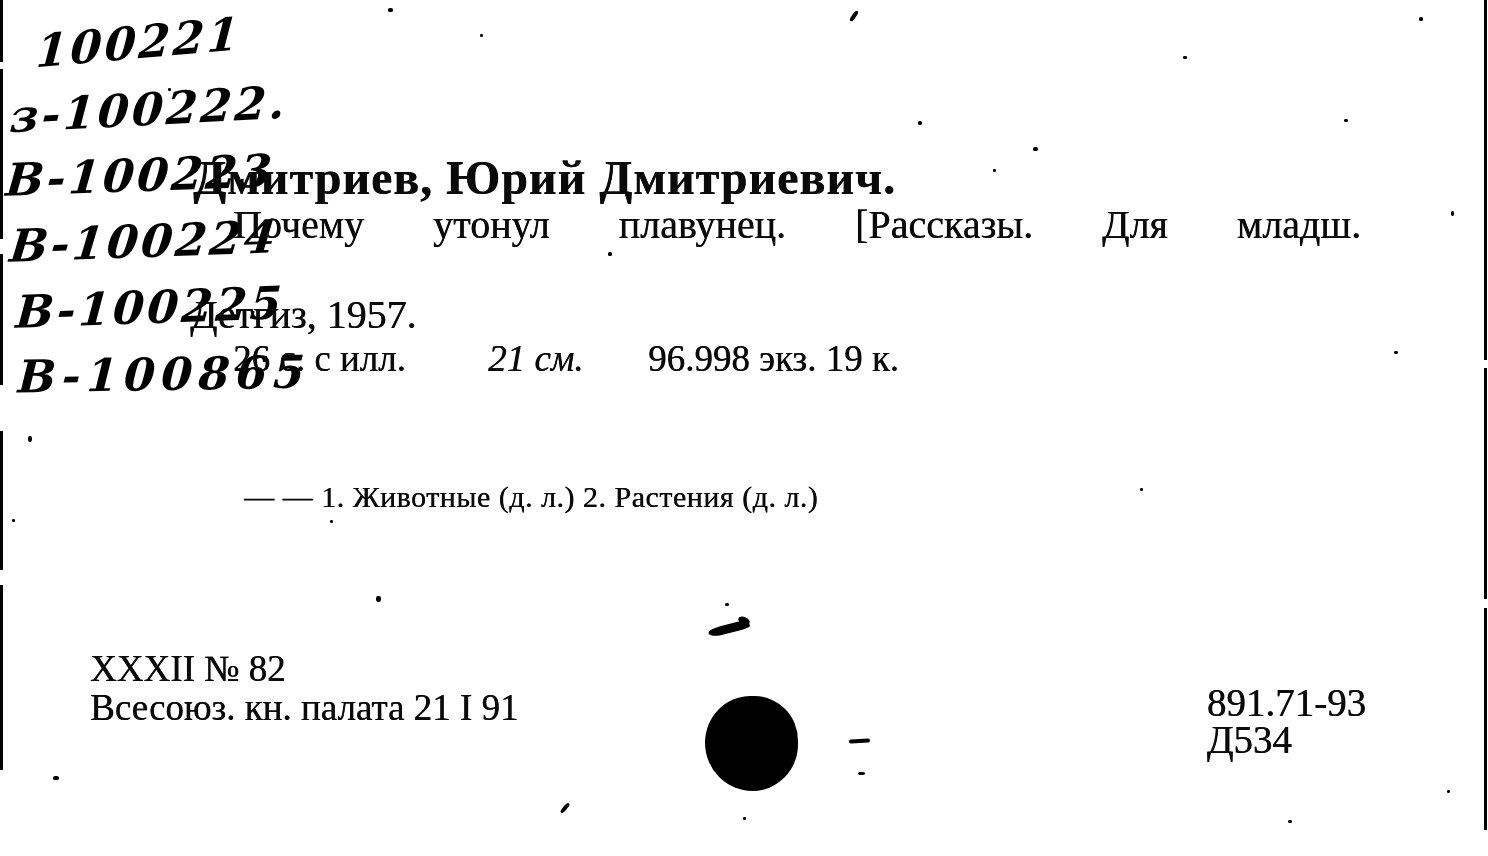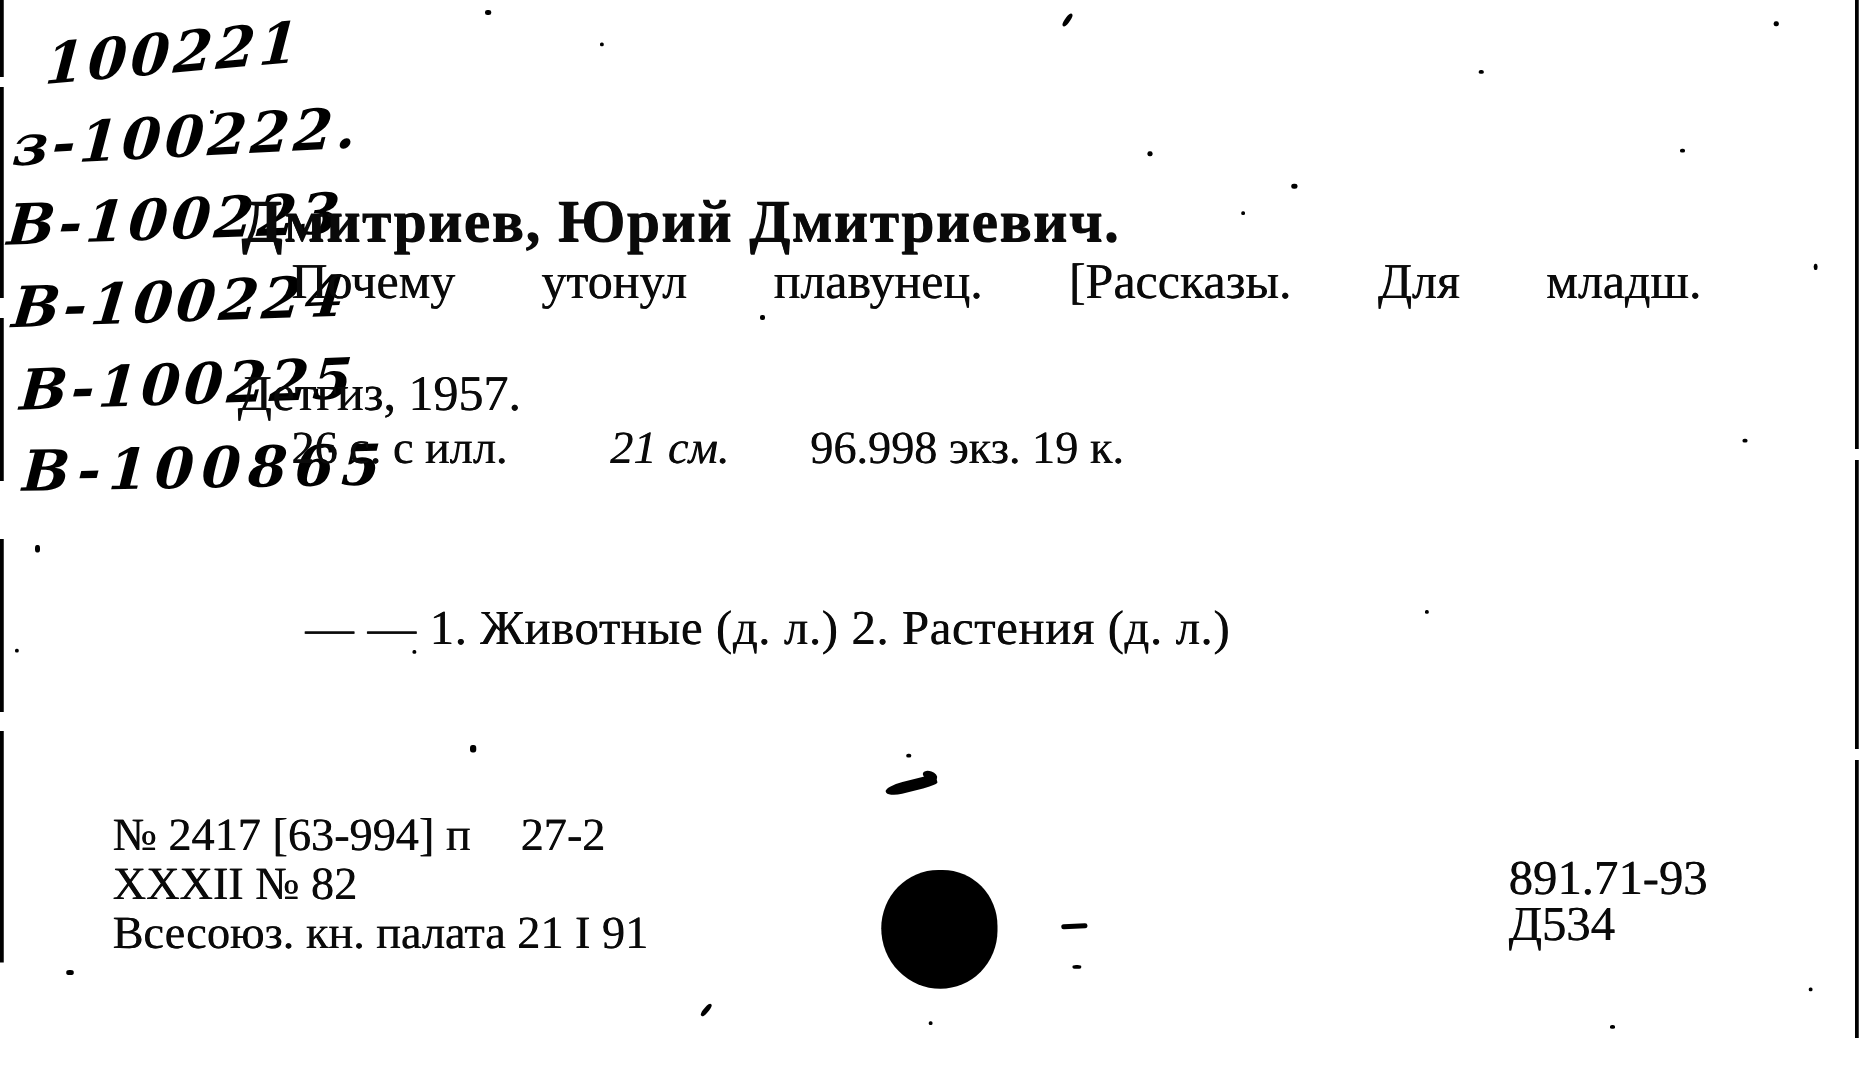--- a/index.html
+++ b/index.html
@@ -61,21 +61,21 @@
   .body-1 { left: 233px; top: 201px; width: 1128px; text-align: justify; text-align-last: justify; }
   .body-2 { left: 190px; top: 248px; width: 1170px; text-align: justify; text-align-last: justify; }
   .body-3 { left: 190px; top: 291px; }
 
   .collation { left: 0; top: 337px; width: 100%; font-size: 37px; }
   .collation span { position: absolute; white-space: nowrap; text-shadow: 0.4px 0.3px 0 currentColor; }
   .col-pages { left: 233px; }
   .col-size  { left: 488px; font-style: italic; }
   .col-run   { left: 648px; }
 
-  .tracings { left: 244px; top: 480px; font-size: 39px; letter-spacing: 0.5px; font-family: Liberation Serif, serif; }
+  .tracings { left: 244px; top: 480px; font-size: 30px; letter-spacing: 0.5px; font-family: Liberation Serif, serif; }
 
   .footer-left { left: 90px; top: 649px; font-size: 37px; line-height: 39px; }
   .footer-left .fl-line { white-space: nowrap; text-shadow: 0.4px 0.3px 0 currentColor; }
   .fl-gap { display: inline-block; margin-left: 40px; }
 
   .call-number {
     right: 122px; top: 684px;
     font-size: 39px; line-height: 37px;
     text-align: left;
   }
@@ -136,23 +136,20 @@
 
   <div class="print collation">
     <span class="col-pages">26 с. с илл.</span>
     <span class="col-size">21 см.</span>
     <span class="col-run">96.998 экз. 19 к.</span>
   </div>
 
   <div class="print tracings">— — 1. Животные (д. л.) 2. Растения (д. л.)</div>
 
   <div class="print footer-left">
-    <div class="fl-line">
-      <span>№ 2417 [63-994] п</span><span class="fl-gap">27-2</span>
-    </div>
     <div class="fl-line">XXXII № 82</div>
     <div class="fl-line">Всесоюз. кн. палата 21 I 91</div>
   </div>
 
   <div class="print call-number">
     <div>891.71-93</div>
     <div>Д534</div>
   </div>
 
   <div class="punch-hole"></div>

